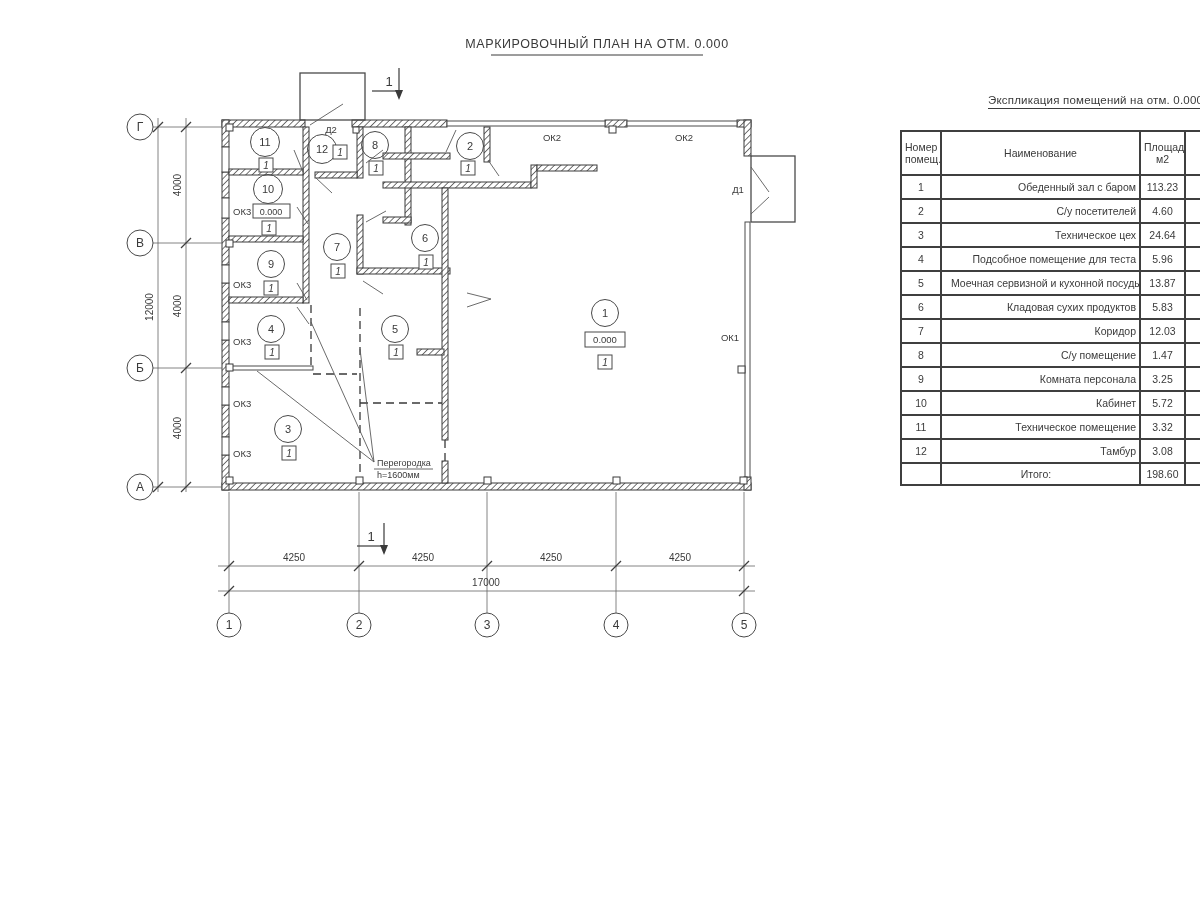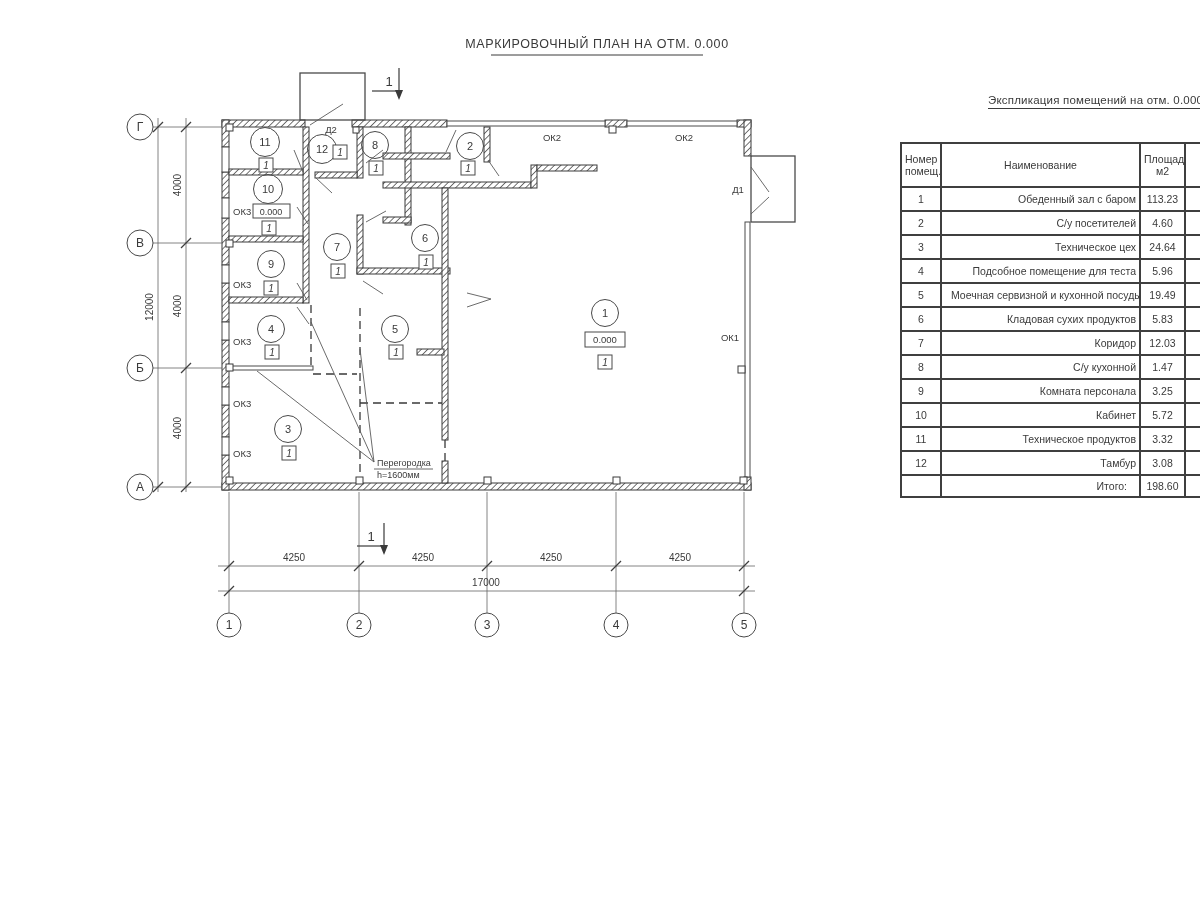--- a/index.html
+++ b/index.html
@@ -8,30 +8,30 @@
     background:#ffffff;color:#3a3a3a;
     font-family:"Liberation Sans",sans-serif;
   }
   svg{position:absolute;left:0;top:0}
   svg text{font-family:"Liberation Sans",sans-serif;fill:#3a3a3a}
   .expl-title{
     position:absolute;left:988px;top:94px;
     font-size:11.5px;letter-spacing:.2px;
     border-bottom:1px solid #3a3a3a;padding-bottom:2px;white-space:nowrap;
   }
-  .expl-wrap{position:absolute;left:900px;top:142px;width:300px;overflow:hidden}
+  .expl-wrap{position:absolute;left:900px;top:130px;width:300px;overflow:hidden}
   table.expl{border-collapse:collapse;table-layout:fixed;width:374px}
   table.expl td{
     border:2px solid #3f3f3f;font-size:10.5px;line-height:1.15;
     padding:0 3px;height:22px;text-align:center;
     overflow:hidden;white-space:nowrap;
   }
   table.expl tr.hdr td{height:42px;font-size:10.5px}
   table.expl td.name{text-align:right;padding-left:9px}
-  table.expl td.total-lbl{text-align:right;padding-right:12px}
+  table.expl td.total-lbl{text-align:center;padding-right:12px}
   table.expl tr.total td{height:20px}
 </style>
 </head>
 <body>
 
 <svg width="1200" height="900" viewBox="0 0 1200 900">
   <defs>
     <pattern id="hatch" patternUnits="userSpaceOnUse" width="4.5" height="4.5" patternTransform="rotate(45)">
       <rect width="4.5" height="4.5" fill="#ffffff"></rect>
       <line x1="0" y1="0" x2="0" y2="4.5" stroke="#5a5a5a" stroke-width="1.7"></line>
@@ -356,56 +356,56 @@
         </tr>
     <tr>
           <td>4</td>
           <td class="name">Подсобное помещение для теста</td>
           <td>5.96</td>
           <td></td>
         </tr>
     <tr>
           <td>5</td>
           <td class="name">Моечная сервизной и кухонной посуды</td>
-          <td>19.49</td>
+          <td>13.87</td>
           <td></td>
         </tr>
     <tr>
           <td>6</td>
           <td class="name">Кладовая сухих продуктов</td>
           <td>5.83</td>
           <td></td>
         </tr>
     <tr>
           <td>7</td>
           <td class="name">Коридор</td>
           <td>12.03</td>
           <td></td>
         </tr>
     <tr>
           <td>8</td>
-          <td class="name">С/у кухонной</td>
+          <td class="name">С/у помещение</td>
           <td>1.47</td>
           <td></td>
         </tr>
     <tr>
           <td>9</td>
           <td class="name">Комната персонала</td>
           <td>3.25</td>
           <td></td>
         </tr>
     <tr>
           <td>10</td>
           <td class="name">Кабинет</td>
           <td>5.72</td>
           <td></td>
         </tr>
     <tr>
           <td>11</td>
-          <td class="name">Техническое продуктов</td>
+          <td class="name">Техническое помещение</td>
           <td>3.32</td>
           <td></td>
         </tr>
     <tr>
           <td>12</td>
           <td class="name">Тамбур</td>
           <td>3.08</td>
           <td></td>
         </tr>
     <tr class="total">

